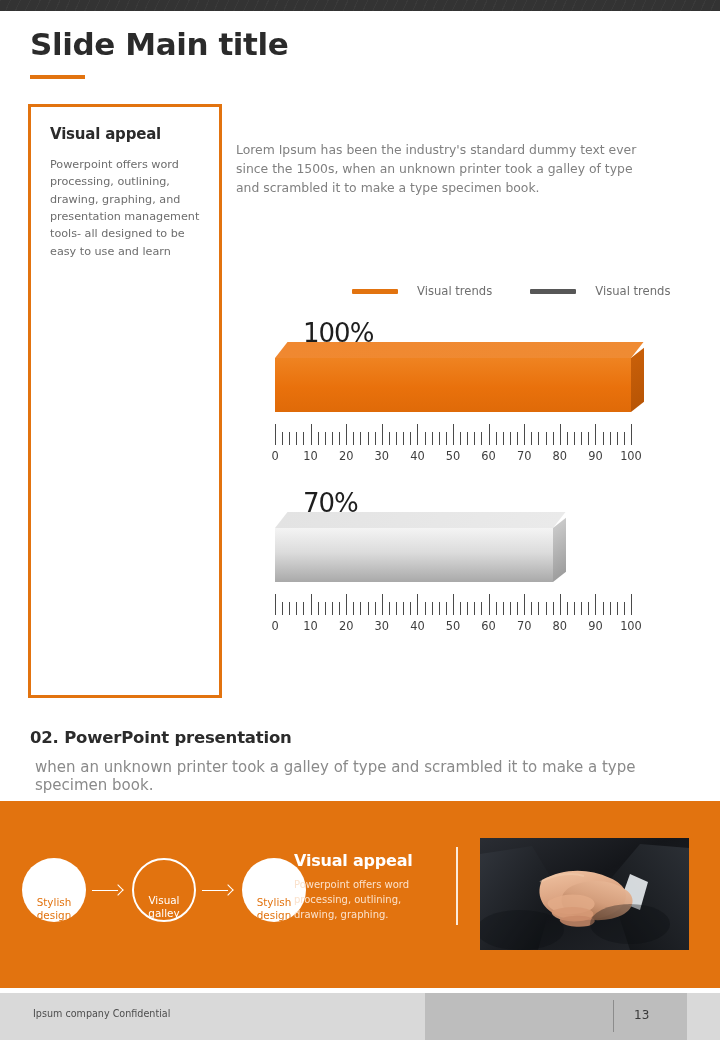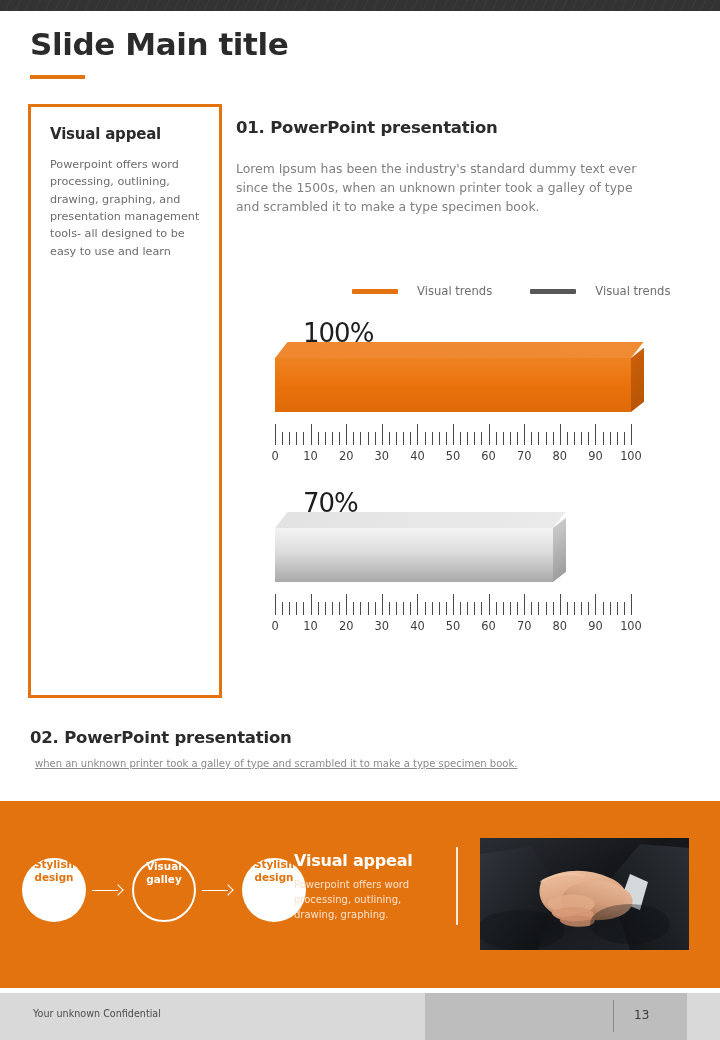--- a/index.html
+++ b/index.html
@@ -162,23 +162,22 @@
   .sec2 { position: absolute; left: 30px; top: 728px; width: 660px; }
   .sec2-heading {
     font-size: 16.5px;
     font-weight: 700;
     color: #2b2b2b;
     letter-spacing: -0.2px;
   }
   .sec2-body {
     margin-top: 11px;
     margin-left: 5px;
-    font-size: 10px;
+    font-size: 15px;
     color: #8a8a8a;
-    text-decoration: underline;
   }
 
   
   .band {
     position: absolute;
     left: 0; top: 801px;
     width: 720px; height: 187px;
     background: #e2730f;
   }
   .flow {
@@ -186,23 +185,23 @@
     left: 22px; top: 57px;
     display: flex;
     align-items: center;
   }
   .circle {
     width: 64px; height: 64px;
     border-radius: 50%;
     display: flex;
     flex-direction: column;
     align-items: center;
-    justify-content: flex-start;
+    justify-content: flex-end;
     font-size: 10.4px;
-    font-weight: 700;
+    font-weight: 400;
     line-height: 1.25;
     text-align: center;
   }
   .circle.filled { background: #ffffff; color: #e2730f; }
   .circle.hollow {
     background: transparent;
     border: 2.5px solid #ffffff;
     color: #ffffff;
   }
   .arrow {
@@ -305,21 +304,20 @@
     <div class="slide-title">Slide Main title</div>
     <div class="title-rule"></div>
   </div>
 
   <div class="side-panel">
     <div class="side-panel-title">Visual appeal</div>
     <div class="side-panel-body">Powerpoint offers word processing, outlining, drawing, graphing, and presentation management tools- all designed to be easy to use and learn</div>
   </div>
 
   <div class="main-col">
-    <div class="sec-heading">01. PowerPoint presentation</div>
     <div class="sec-body">Lorem Ipsum has been the industry's standard dummy text ever since the 1500s, when an unknown printer took a galley of type and scrambled it to make a type specimen book.</div>
   </div>
 
   <div class="legend">
     <div class="legend-item">
       <span class="legend-swatch orange"></span>
       <span class="legend-label">Visual trends</span>
     </div>
     <div class="legend-item">
       <span class="legend-swatch gray"></span>
@@ -556,17 +554,17 @@
                C98 90 86 88 82 85 C79 83 79 81 82 80 Z" fill="#c98a68" opacity="0.85"></path>
       <path d="M60 44 C74 36 92 34 104 38" stroke="#f5d0b2" stroke-width="2" fill="none" opacity="0.45"></path>
       <ellipse cx="150" cy="86" rx="40" ry="20" fill="#0b0d10" opacity="0.35"></ellipse>
       <ellipse cx="40" cy="92" rx="44" ry="20" fill="#0b0d10" opacity="0.3"></ellipse>
     </svg>
   </div>
 
   <div class="footer-left"></div>
   <div class="footer-mid"></div>
   <div class="footer-right"></div>
-  <div class="footer-note">Your unknown Confidential</div>
+  <div class="footer-note">Ipsum company Confidential</div>
   <div class="footer-sep"></div>
   <div class="footer-page">13</div>
 
 </div>
 
 </body></html>

